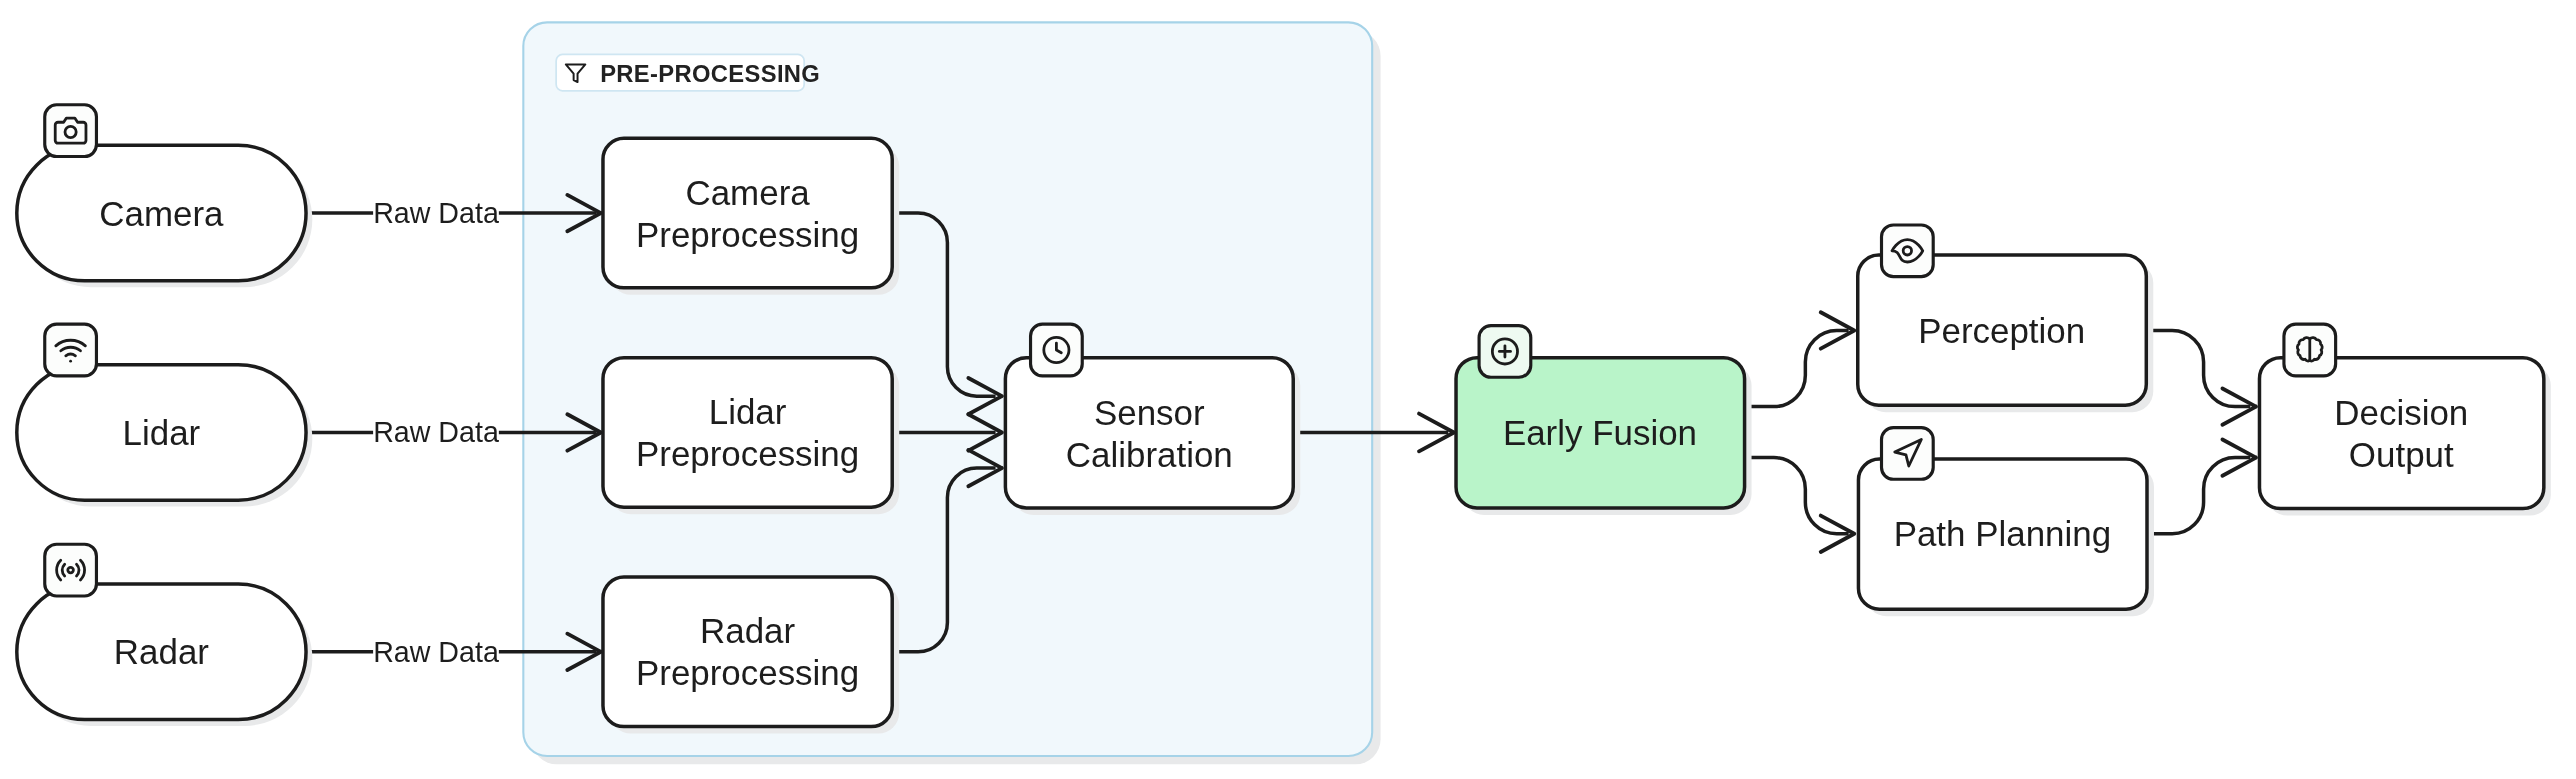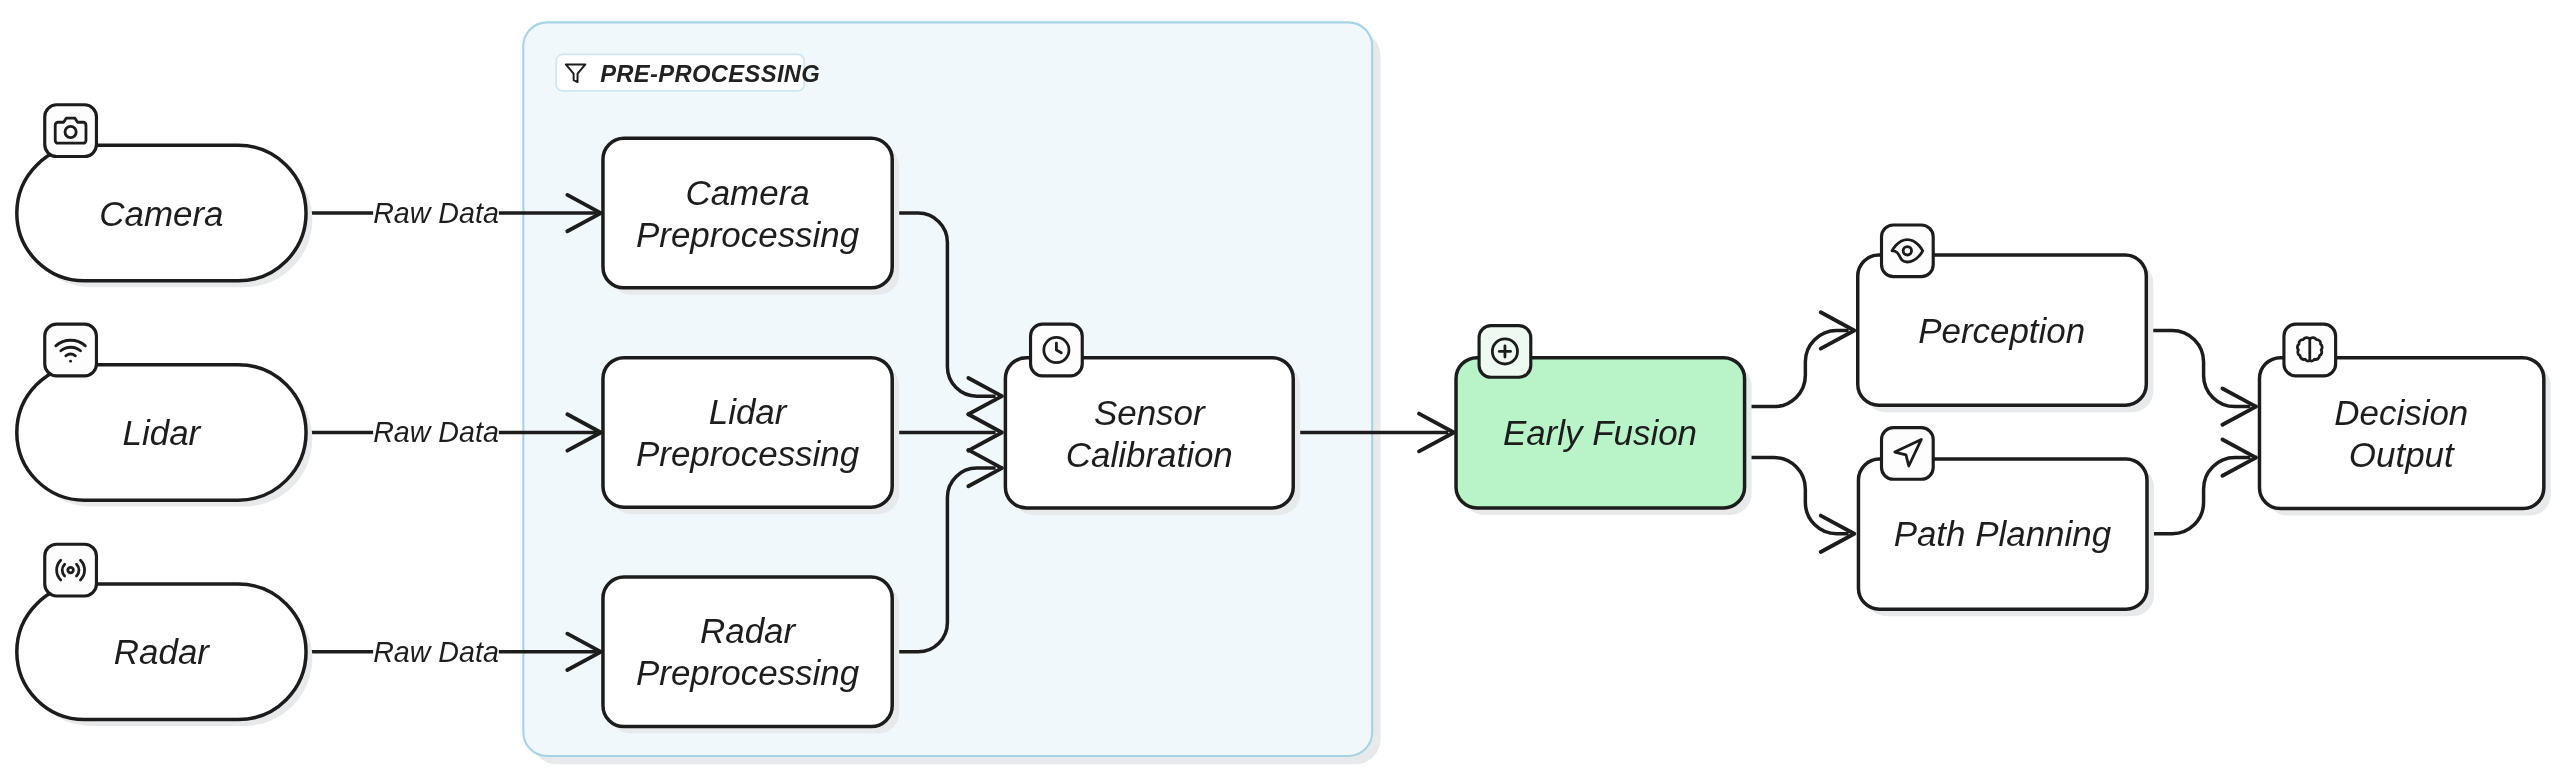--- a/index.html
+++ b/index.html
@@ -4,21 +4,21 @@
 <style>
   html, body {
     margin: 0;
     padding: 0;
     background: #ffffff;
     width: 2576px;
     height: 779px;
     overflow: hidden;
     font-family: "Liberation Sans", sans-serif;
   }
-  .stage { position: relative; width: 2576px; height: 779px; font-style: italic; }
+  .stage { position: relative; width: 2576px; height: 779px; }
   svg { display: block; }
 
   .shadow        { fill: #e8e9ea; stroke: none; }
   .container-box { fill: #f1f8fc; stroke: #a6d3e8; stroke-width: 3; }
   .label-chip    { fill: #ffffff; stroke: #cfe6f2; stroke-width: 2.5; }
   .shape         { fill: #ffffff; stroke: #1c1c1c; stroke-width: 5; }
   .shape.green   { fill: #b9f4c9; }
   .badge-rect    { fill: #fcfdfc; stroke: #1c1c1c; stroke-width: 4.5; }
   .badge-rect.green-tint { fill: #eefaf1; }
   .edge          { fill: none; stroke: #1c1c1c; stroke-width: 5; }

